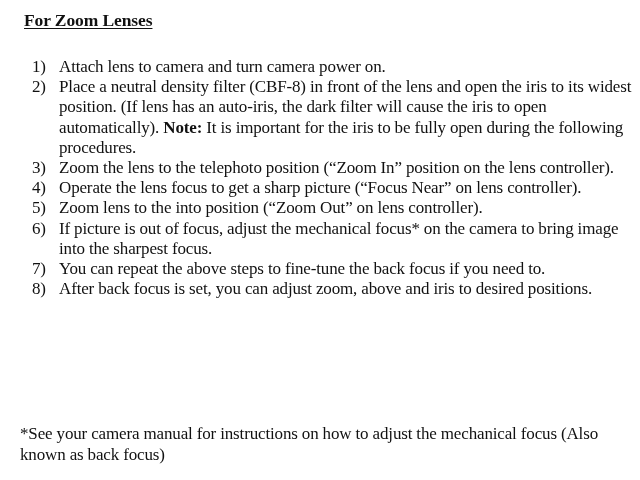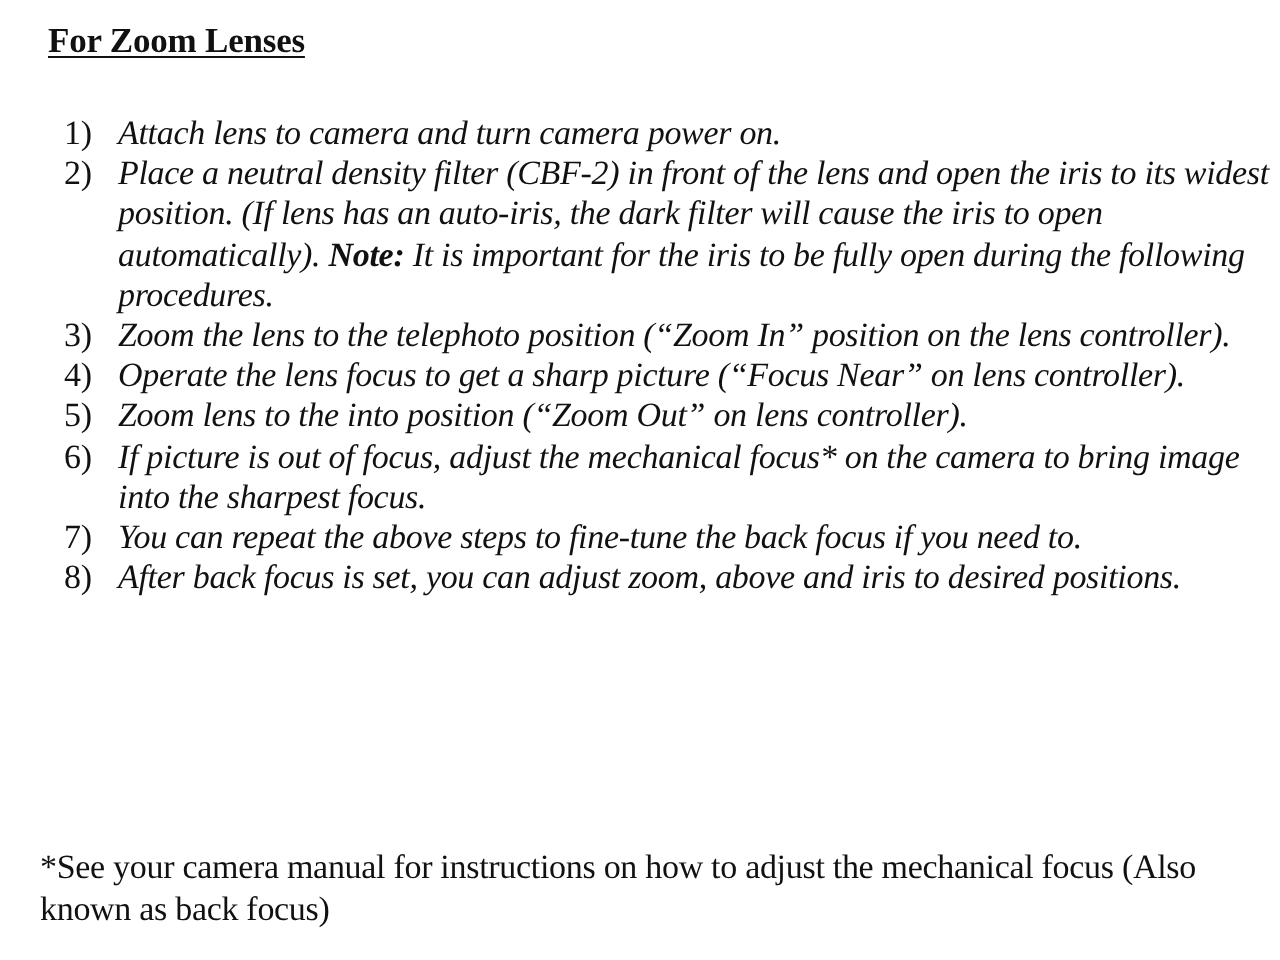--- a/index.html
+++ b/index.html
@@ -39,21 +39,20 @@
       font-size: 17px;
       line-height: 20.2px;
       letter-spacing: -0.15px;
     }
     .step .num {
       width: 27px;
       flex: 0 0 27px;
     }
     .step .text {
       flex: 1;
-      font-style: italic;
     }
     .footnote {
       position: absolute;
       left: 20px;
       top: 423px;
       width: 580px;
       font-size: 17px;
       line-height: 21px;
       letter-spacing: -0.15px;
     }
@@ -63,21 +62,21 @@
 
 <div class="heading">For Zoom Lenses</div>
 
 <ol class="steps">
   <li class="step">
     <span class="num">1)</span>
     <span class="text">Attach lens to camera and turn camera power on.</span>
   </li>
   <li class="step">
     <span class="num">2)</span>
-    <span class="text"><span>Place a neutral density filter (CBF-2) in front of the lens and open the iris to its widest position. (If lens has an auto-iris, the dark filter will cause the iris to open automatically). </span><b>Note:</b><span> It is important for the iris to be fully open during the following procedures.</span></span>
+    <span class="text"><span>Place a neutral density filter (CBF-8) in front of the lens and open the iris to its widest position. (If lens has an auto-iris, the dark filter will cause the iris to open automatically). </span><b>Note:</b><span> It is important for the iris to be fully open during the following procedures.</span></span>
   </li>
   <li class="step">
     <span class="num">3)</span>
     <span class="text">Zoom the lens to the telephoto position (“Zoom In” position on the lens controller).</span>
   </li>
   <li class="step">
     <span class="num">4)</span>
     <span class="text">Operate the lens focus to get a sharp picture (“Focus Near” on lens controller).</span>
   </li>
   <li class="step">

